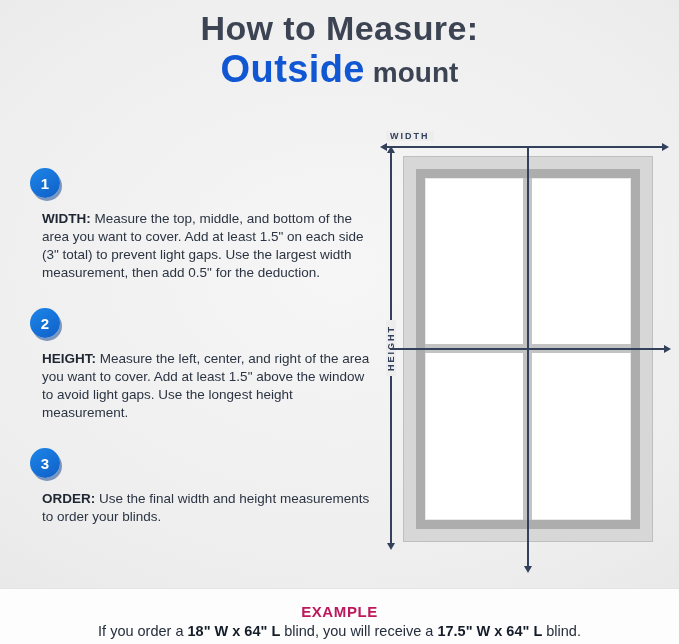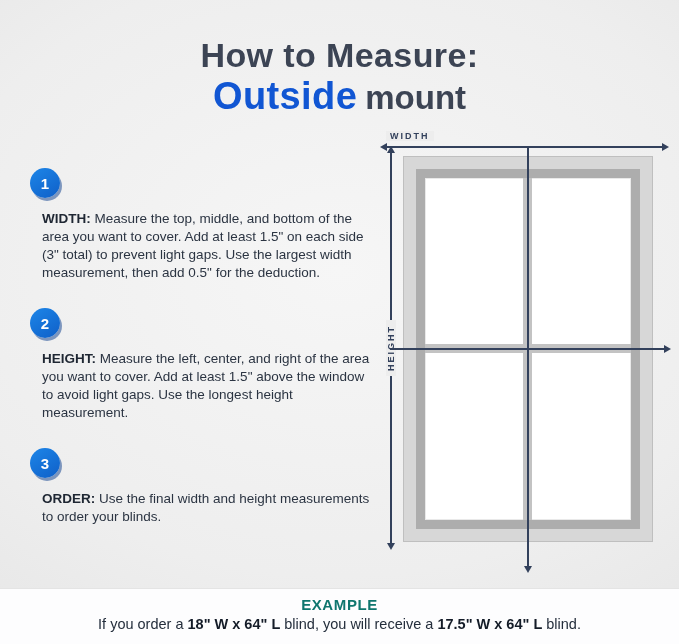--- a/index.html
+++ b/index.html
@@ -3,25 +3,25 @@
 <meta charset="utf-8">
 <style>
   html,body{margin:0;padding:0;}
   body{width:679px;height:644px;overflow:hidden;}
   .canvas{
     position:relative;width:679px;height:644px;
     background:radial-gradient(120% 95% at 50% 42%, #f6f6f6 0%, #eeeeee 50%, #dedede 100%);
     font-family:"Liberation Sans", sans-serif;color:#2d3748;
   }
   
-  .header{position:absolute;top:36px;left:0;right:0;text-align:center;}
+  .header{position:absolute;top:9px;left:0;right:0;text-align:center;}
   .t1{font-size:34px;font-weight:700;color:#3c4454;letter-spacing:.4px;}
   .t2{margin-top:2px;line-height:1;}
   .hl{font-size:38px;font-weight:800;color:#1156d3;letter-spacing:.4px;}
-  .t2b{font-size:33px;font-weight:700;color:#3c4454;margin-left:8px;}
+  .t2b{font-size:28px;font-weight:700;color:#3c4454;margin-left:8px;}
   
   .step{position:absolute;left:30px;width:352px;}
   #step1{top:168px;} #step2{top:308px;} #step3{top:448px;}
   .badge{
     width:30px;height:30px;border-radius:50%;
     background:linear-gradient(145deg,#1d86e8,#0f5fc8);
     box-shadow:2px 3px 0 rgba(10,60,140,.5);
     color:#fff;font-weight:700;font-size:15px;
     display:flex;align-items:center;justify-content:center;margin-bottom:10px;
   }
@@ -50,21 +50,21 @@
   .wall{position:absolute;left:23px;top:26px;width:250px;height:386px;
     background:#d7d7d7;border:1px solid #bfbfbf;box-sizing:border-box;}
   .frame{position:absolute;left:36px;top:39px;width:224px;height:360px;
     background:#ffffff;border:9px solid #adadad;box-sizing:border-box;
     box-shadow:inset 0 0 0 1px #e9e9e9;}
   .mull-v{position:absolute;left:143px;top:48px;width:9px;height:342px;background:#c3c3c3;}
   .mull-h{position:absolute;left:45px;top:214px;width:206px;height:9px;background:#c3c3c3;}
   
   .footer{position:absolute;left:0;bottom:0;width:679px;height:56px;
     background:#fdfdfe;border-top:1px solid #e4e4e4;text-align:center;box-sizing:border-box;}
-  .ex-head{margin-top:7px;font-size:15px;font-weight:800;letter-spacing:.6px;color:#0f766e;}
+  .ex-head{margin-top:14px;font-size:15px;font-weight:800;letter-spacing:.6px;color:#be185d;}
   .ex-text{margin-top:3px;font-size:14.5px;color:#242e3c;}
   .ex-text b{font-weight:700;color:#141c28;}
 </style>
 </head>
 <body>
 
 <div class="canvas">
 
   <div class="header">
     <div class="t1">How to Measure:</div>

